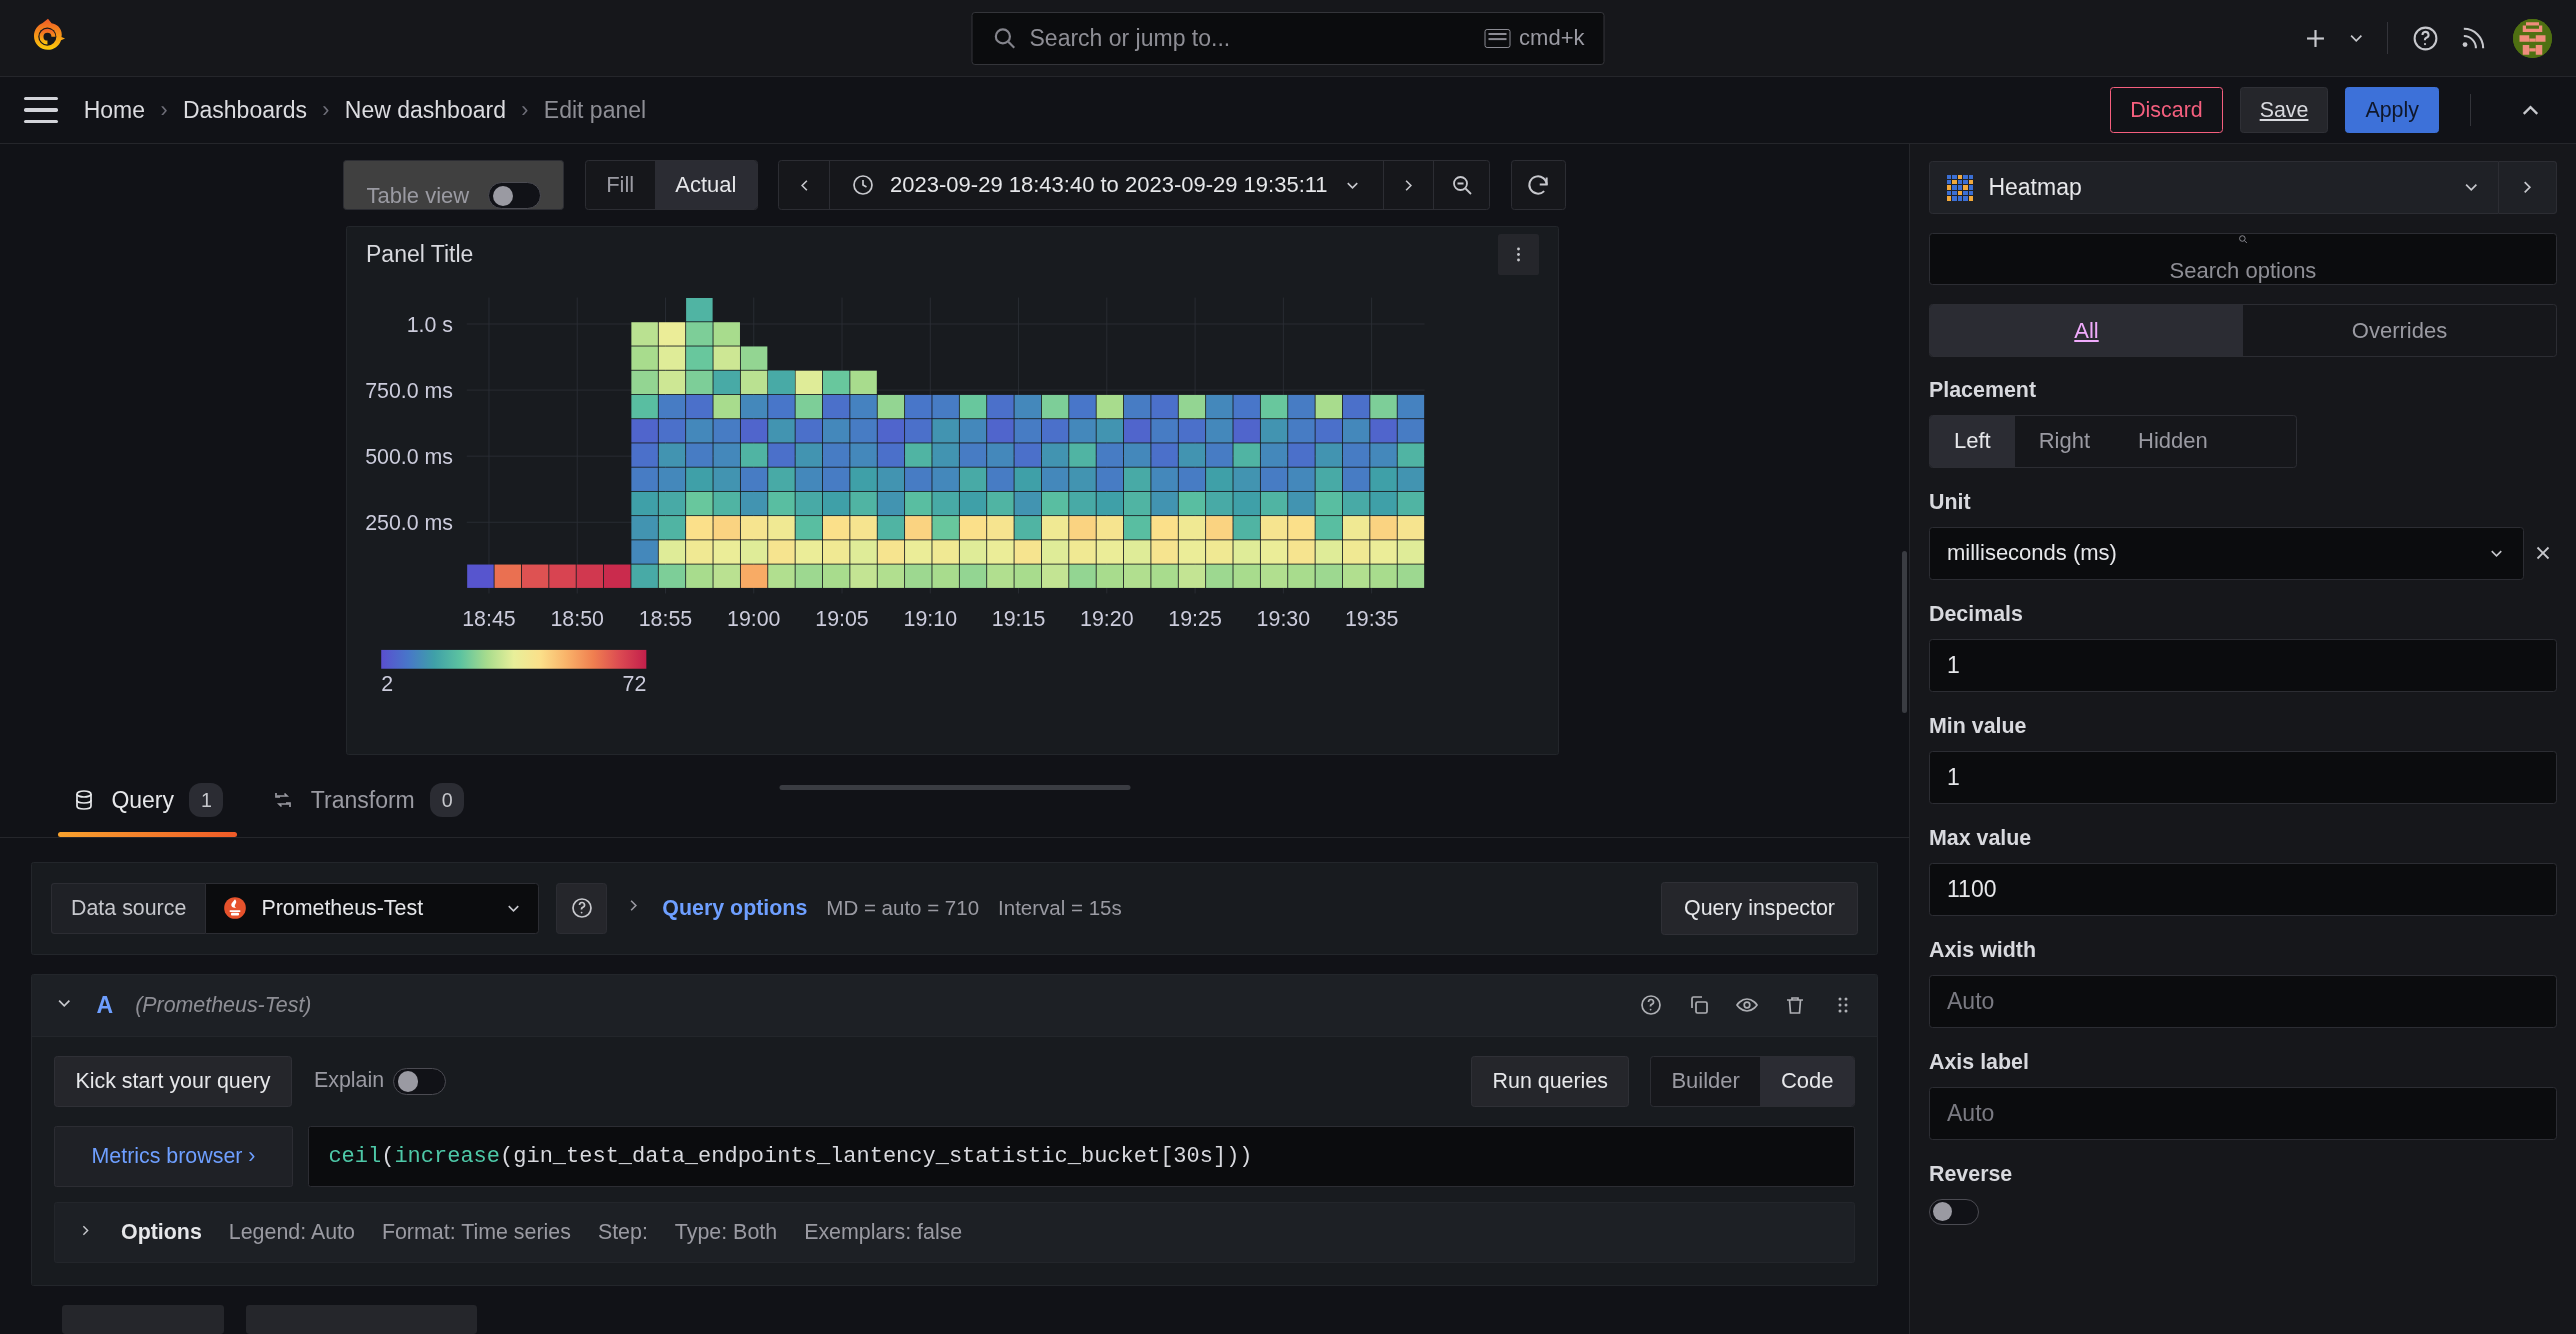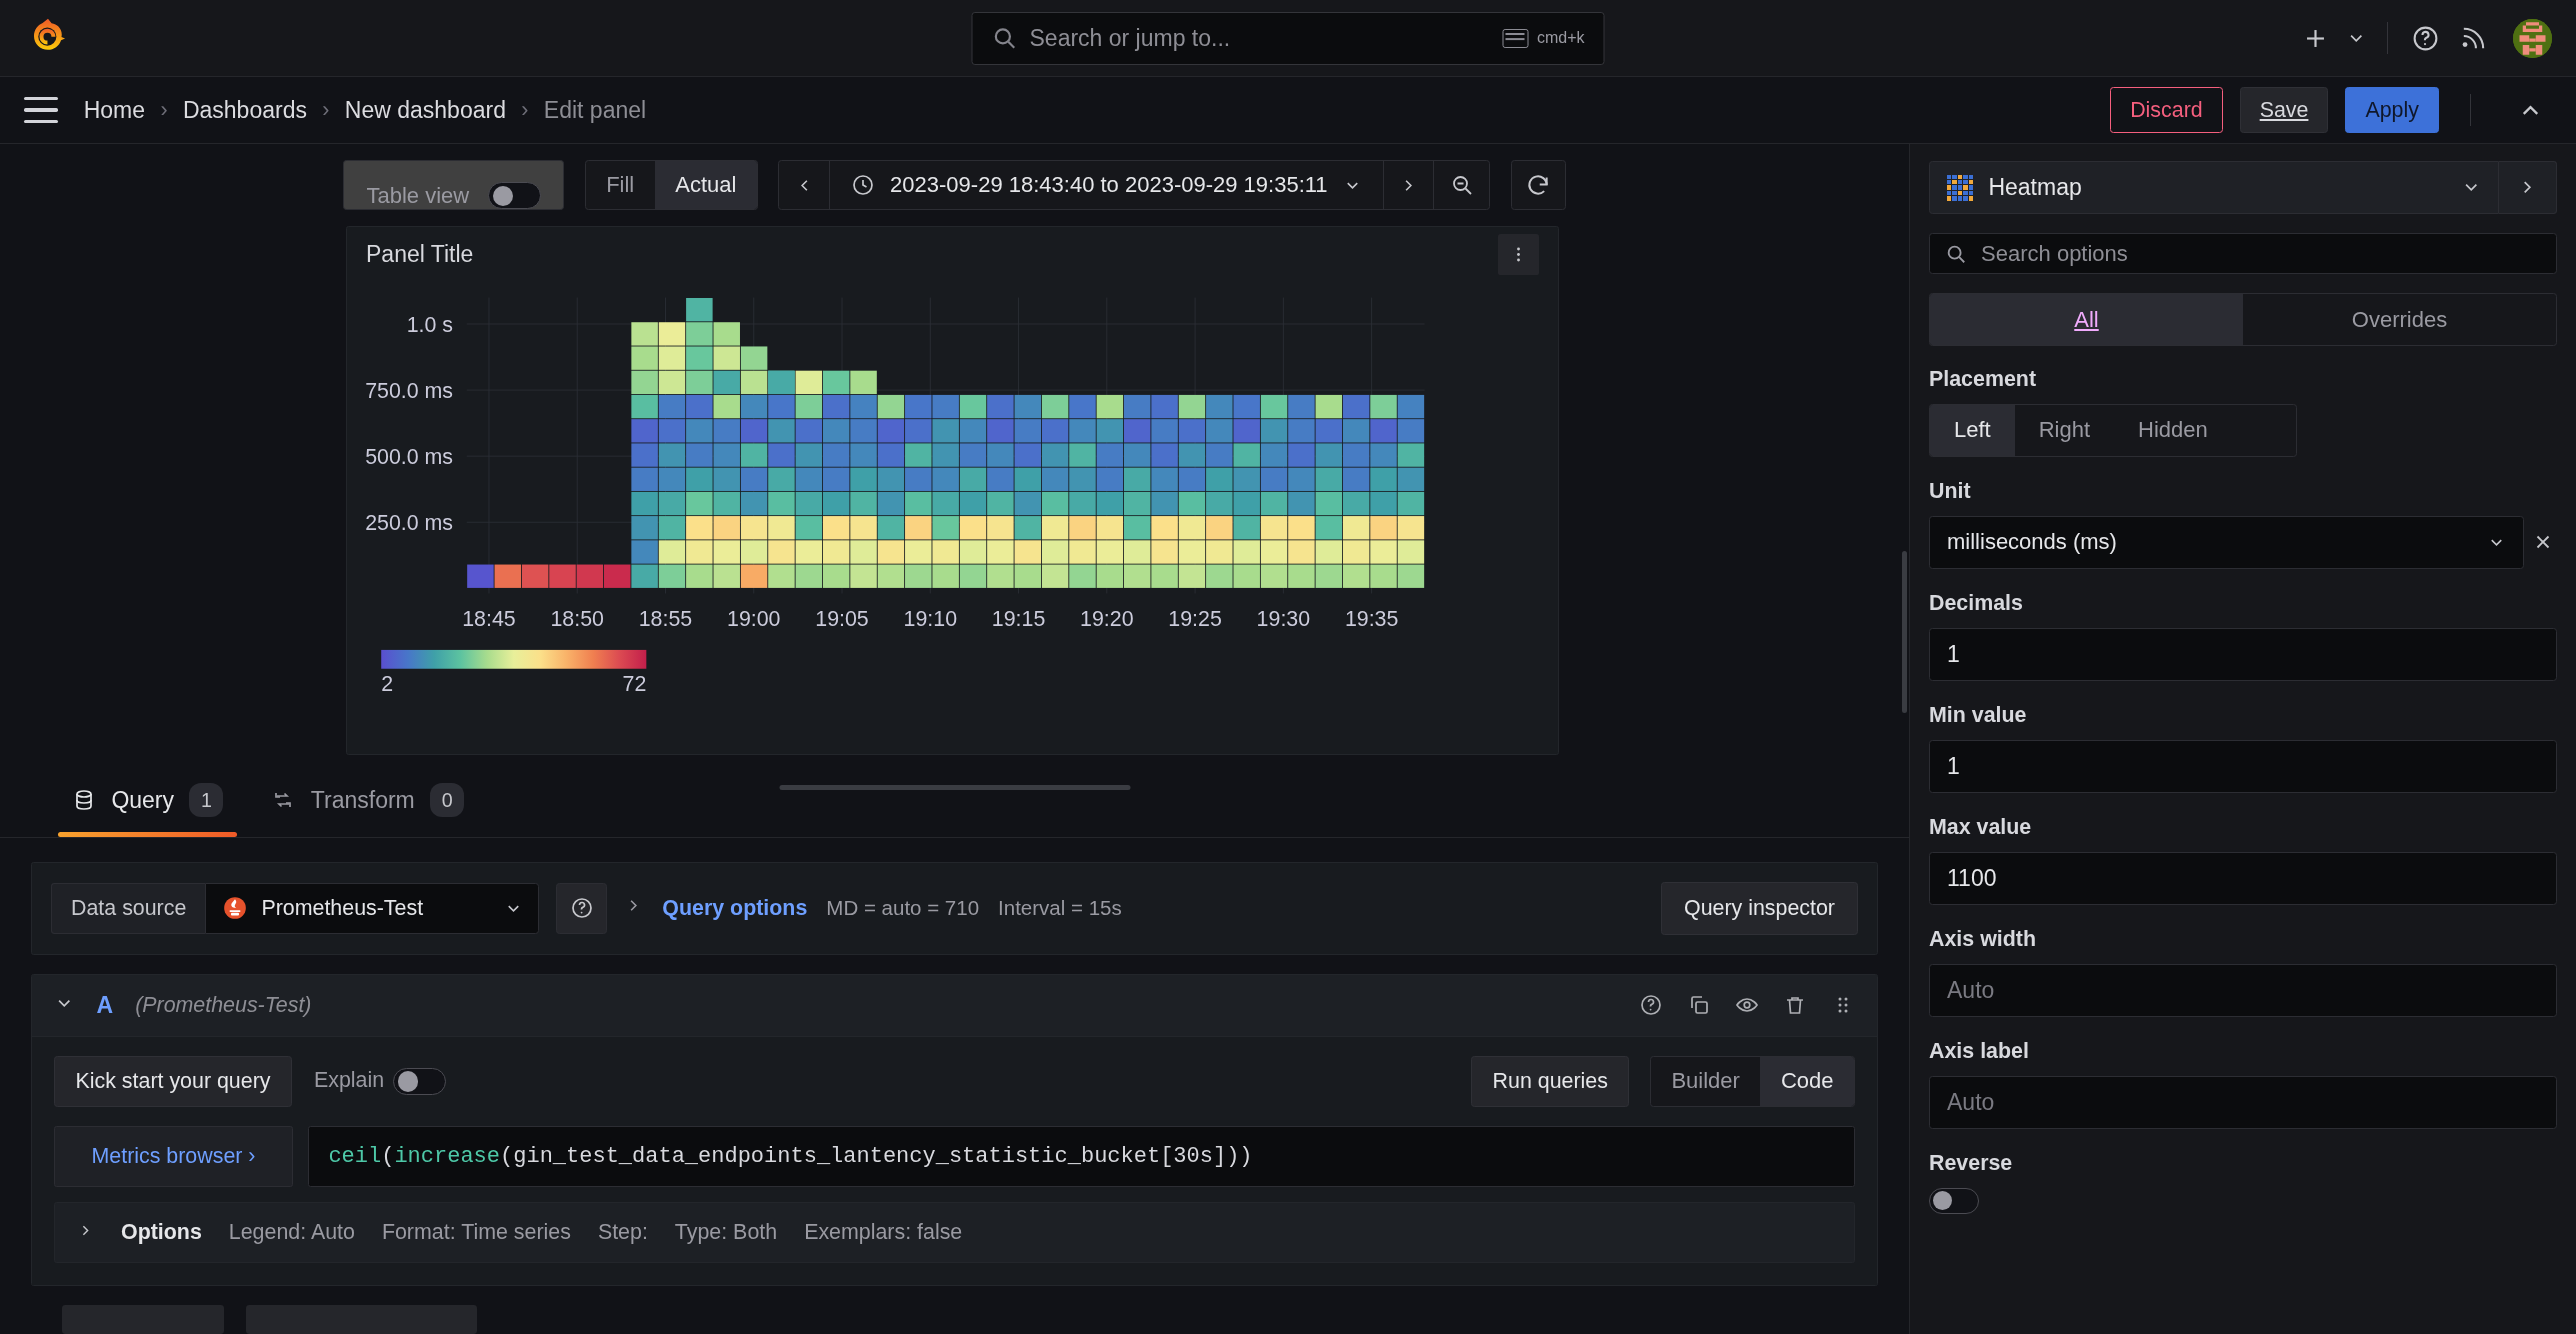--- a/index.html
+++ b/index.html
@@ -26,21 +26,21 @@
     position: absolute; left: 50%; transform: translateX(-50%);
     width: 633px; height: 53px;
     background: #0b0c0e;
     border: 0.9px solid #34353a;
     border-radius: 3.4px;
     display: flex; align-items: center;
     padding: 0 19px;
   }
   .search-icon { width: 26px; height: 26px; flex: 0 0 26px; margin-right: 12px; opacity:.85; }
   .search-ph { color: #8e8e95; font-size: 23px; flex: 1; }
-  .kbd-hint { display: flex; align-items: center; gap: 8.6px; color: #9a9aa2; font-size: 16px; }
+  .kbd-hint { display: flex; align-items: center; gap: 8.6px; color: #9a9aa2; font-size: 22px; }
   .kbd-glyph { width: 26px; height: 19px; border: 1.7px solid #8b8b93; border-radius: 2.6px; position: relative; }
   .kbd-glyph::after {
     content:""; position:absolute; left:2.6px; right:2.6px; top:3.4px; height:2.6px;
     background: #8b8b93; box-shadow: 0 5.1px 0 #8b8b93;
   }
   .topnav-right { margin-left: auto; display: flex; align-items: center; gap: 0; padding-right: 24px; }
   .nav-btn { width: 48px; height: 48px; display:flex; align-items:center; justify-content:center; border-radius: 3.4px; }
   .nav-divider { width: 0.9px; height: 32.5px; background: #33343a; margin: 0 13.7px; }
   .avatar {
     width: 39px; height: 39px; border-radius: 50%;
@@ -228,23 +228,23 @@
     font-size: 23px; color: #e6e7ea;
   }
   .vizpicker-main .chev { margin-left: auto; }
   .vizpicker-side {
     width: 58px; height: 53px; background: #1f2126; border: 0.9px solid #2c2d33; border-left: none;
     border-radius: 0 3.4px 3.4px 0; display:flex;align-items:center;justify-content:center;
   }
   .heat-glyph { width: 26px; height: 26px; display:grid; grid-template-columns: repeat(5,1fr); grid-template-rows: repeat(5,1fr); gap:0.9px;}
   .heat-glyph i { display:block; }
   .searchopts {
-    margin: 19px 19px 0 19px; height: 41px; display:flex; align-items:center; gap: 13.7px;
+    margin: 19px 19px 0 19px; height: 52px; display:flex; align-items:center; gap: 13.7px;
     background: #0b0c0e; border: 0.9px solid #2c2d33; border-radius: 3.4px; padding: 0 15.4px;
-    color: #8e8e95; font-size: 22px;
+    color: #8e8e95; font-size: 22px; flex-direction: column;
   }
   .allovr {
     margin: 19px 19px 0 19px; height: 53px;
     border: 0.9px solid #2c2d33; border-radius: 3.4px; display: flex; overflow: hidden;
   }
   .allovr > div { flex: 1; display:flex; align-items:center; justify-content:center; font-size: 22px; color: #9a9aa2; cursor:pointer;}
   .allovr > div.on { background: #2b2c33; color: #f0abfc; text-decoration: underline; }
   .opts { padding: 20.5px 19px 0 19px; overflow: hidden; }
   .fieldlabel { font-size: 21.4px; color: #d8d9de; font-weight: 600; margin: 22px 0 12px 0; }
   .fieldlabel:first-child { margin-top: 0; }

